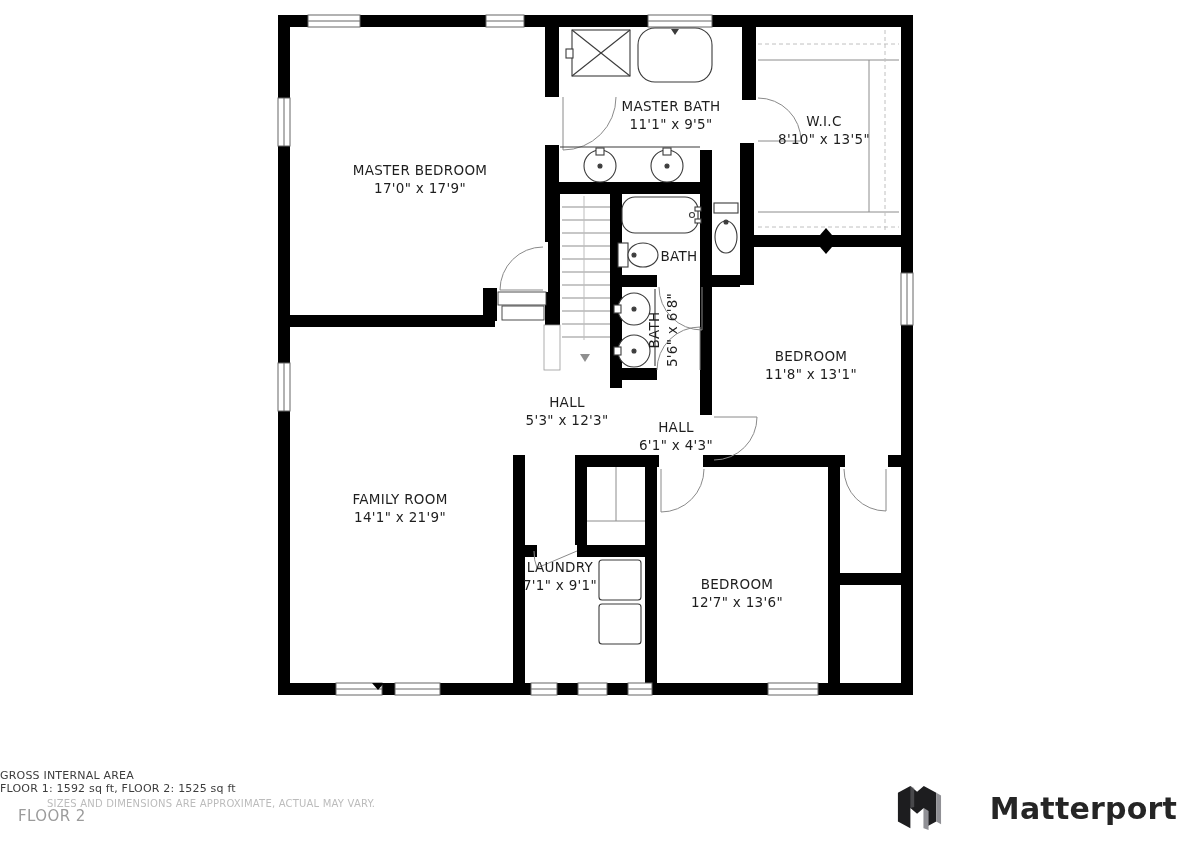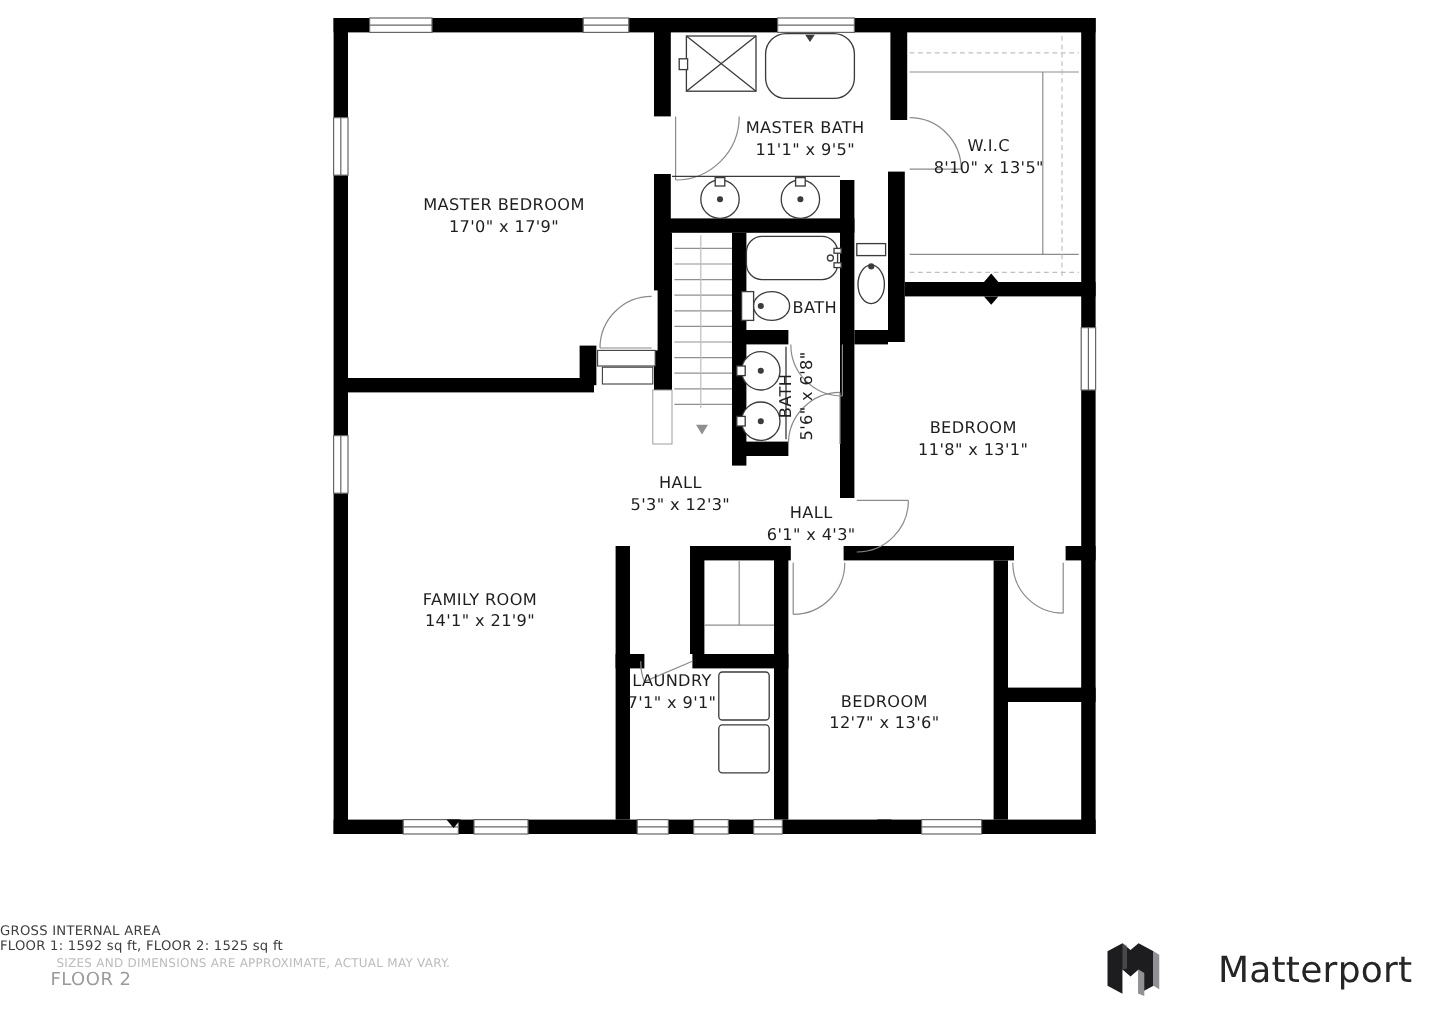--- a/index.html
+++ b/index.html
@@ -10,26 +10,26 @@
   .plan-svg{position:absolute;left:0;top:0;}
   svg text{font-family:"DejaVu Sans","Liberation Sans",sans-serif;fill:#1e1e1e;}
   .room-name{font-size:13.5px;letter-spacing:.3px;}
   .room-dims{font-size:13.5px;letter-spacing:.3px;}
   .footer-block{
     position:absolute;left:0;right:0;top:769px;
     font-size:11px;line-height:13.4px;color:#3d3d3d;letter-spacing:.2px;
   }
   .footer-block .disclaimer{color:#bcbcbc;font-size:10px;margin-top:1px;padding-left:47px;}
   .floor-label{
-    position:absolute;left:18px;top:807px;font-size:15px;color:#9b9b9b;letter-spacing:.4px;margin-left:24px;
+    position:absolute;left:18px;top:807px;font-size:15px;color:#9b9b9b;letter-spacing:.4px;
   }
   .brand{
     position:absolute;right:16px;top:784px;display:flex;align-items:center;gap:9px;
   }
-  .brand-name{font-size:30px;font-weight:400;color:#252525;letter-spacing:.2px;margin-left:39px;}
+  .brand-name{font-size:30px;font-weight:700;color:#252525;letter-spacing:.2px;margin-left:39px;}
 </style>
 </head>
 <body>
 
 <div class="page">
 
   <svg class="plan-svg" width="1193" height="844" viewBox="0 0 1193 844">
 
     <g fill="#000000">
       <rect x="278" y="15" width="635" height="12"></rect>

